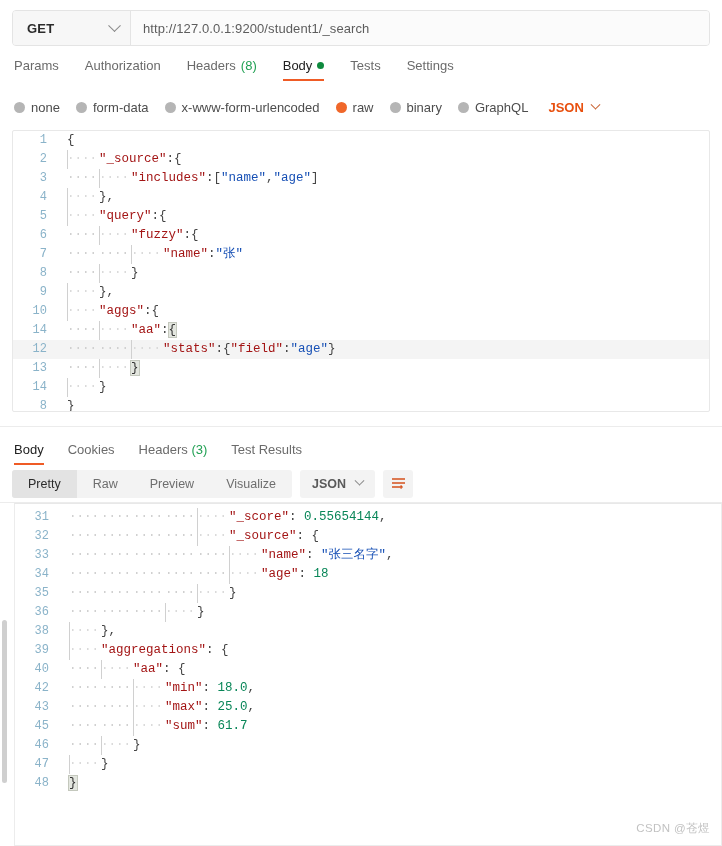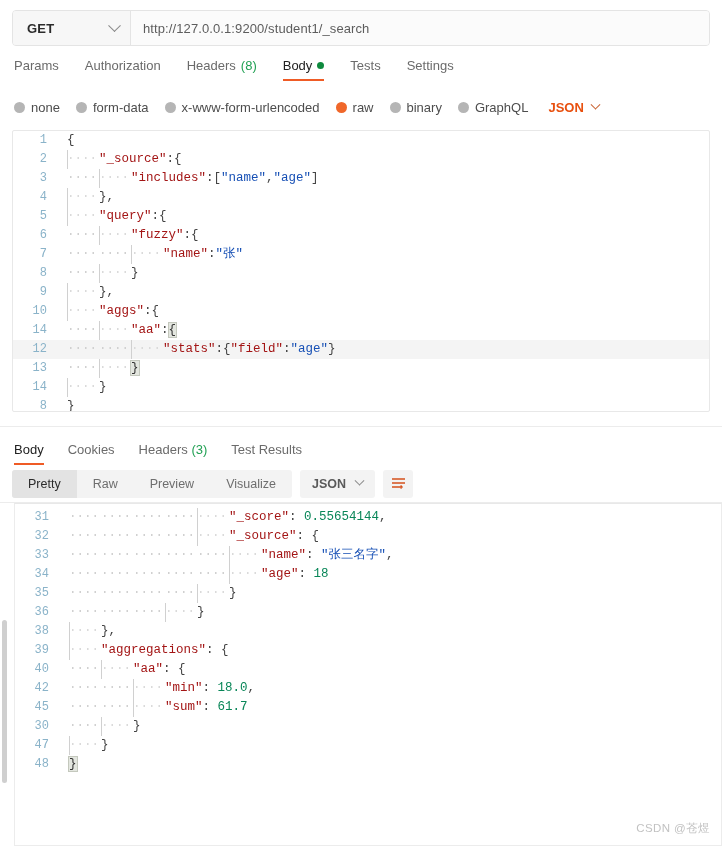--- a/index.html
+++ b/index.html
@@ -437,22 +437,23 @@
           <div class="code-line"><span class="ln">31</span><span class="code-txt"><span class="ig dots" style="width: 32px;">····</span><span class="ig dots" style="width: 32px;">····</span><span class="ig dots" style="width: 32px;">····</span><span class="ig dots" style="width: 32px;">····</span><span class="ig bar" style="width: 32px;">····</span><span class="k">"_score"</span><span class="p">: </span><span class="n">0.55654144</span><span class="p">,</span></span></div>
           <div class="code-line"><span class="ln">32</span><span class="code-txt"><span class="ig dots" style="width: 32px;">····</span><span class="ig dots" style="width: 32px;">····</span><span class="ig dots" style="width: 32px;">····</span><span class="ig dots" style="width: 32px;">····</span><span class="ig bar" style="width: 32px;">····</span><span class="k">"_source"</span><span class="p">: {</span></span></div>
           <div class="code-line"><span class="ln">33</span><span class="code-txt"><span class="ig dots" style="width: 32px;">····</span><span class="ig dots" style="width: 32px;">····</span><span class="ig dots" style="width: 32px;">····</span><span class="ig dots" style="width: 32px;">····</span><span class="ig dots" style="width: 32px;">····</span><span class="ig bar" style="width: 32px;">····</span><span class="k">"name"</span><span class="p">: </span><span class="s">"张三名字"</span><span class="p">,</span></span></div>
           <div class="code-line"><span class="ln">34</span><span class="code-txt"><span class="ig dots" style="width: 32px;">····</span><span class="ig dots" style="width: 32px;">····</span><span class="ig dots" style="width: 32px;">····</span><span class="ig dots" style="width: 32px;">····</span><span class="ig dots" style="width: 32px;">····</span><span class="ig bar" style="width: 32px;">····</span><span class="k">"age"</span><span class="p">: </span><span class="n">18</span></span></div>
           <div class="code-line"><span class="ln">35</span><span class="code-txt"><span class="ig dots" style="width: 32px;">····</span><span class="ig dots" style="width: 32px;">····</span><span class="ig dots" style="width: 32px;">····</span><span class="ig dots" style="width: 32px;">····</span><span class="ig bar" style="width: 32px;">····</span><span class="p">}</span></span></div>
           <div class="code-line"><span class="ln">36</span><span class="code-txt"><span class="ig dots" style="width: 32px;">····</span><span class="ig dots" style="width: 32px;">····</span><span class="ig dots" style="width: 32px;">····</span><span class="ig bar" style="width: 32px;">····</span><span class="p">}</span></span></div>
           <div class="code-line"><span class="ln">38</span><span class="code-txt"><span class="ig bar" style="width: 32px;">····</span><span class="p">},</span></span></div>
           <div class="code-line"><span class="ln">39</span><span class="code-txt"><span class="ig bar" style="width: 32px;">····</span><span class="k">"aggregations"</span><span class="p">: {</span></span></div>
           <div class="code-line"><span class="ln">40</span><span class="code-txt"><span class="ig dots" style="width: 32px;">····</span><span class="ig bar" style="width: 32px;">····</span><span class="k">"aa"</span><span class="p">: {</span></span></div>
           <div class="code-line"><span class="ln">42</span><span class="code-txt"><span class="ig dots" style="width: 32px;">····</span><span class="ig dots" style="width: 32px;">····</span><span class="ig bar" style="width: 32px;">····</span><span class="k">"min"</span><span class="p">: </span><span class="n">18.0</span><span class="p">,</span></span></div>
+          <div class="code-line"><span class="ln">43</span><span class="code-txt"><span class="ig dots" style="width: 32px;">····</span><span class="ig dots" style="width: 32px;">····</span><span class="ig bar" style="width: 32px;">····</span><span class="k">"max"</span><span class="p">: </span><span class="n">25.0</span><span class="p">,</span></span></div>
           <div class="code-line"><span class="ln">45</span><span class="code-txt"><span class="ig dots" style="width: 32px;">····</span><span class="ig dots" style="width: 32px;">····</span><span class="ig bar" style="width: 32px;">····</span><span class="k">"sum"</span><span class="p">: </span><span class="n">61.7</span></span></div>
-          <div class="code-line"><span class="ln">30</span><span class="code-txt"><span class="ig dots" style="width: 32px;">····</span><span class="ig bar" style="width: 32px;">····</span><span class="p">}</span></span></div>
+          <div class="code-line"><span class="ln">46</span><span class="code-txt"><span class="ig dots" style="width: 32px;">····</span><span class="ig bar" style="width: 32px;">····</span><span class="p">}</span></span></div>
           <div class="code-line"><span class="ln">47</span><span class="code-txt"><span class="ig bar" style="width: 32px;">····</span><span class="p">}</span></span></div>
           <div class="code-line"><span class="ln">48</span><span class="code-txt"><span class="bk">}</span></span></div>
         </div>
       <div class="bottom-rule"></div>
       <div class="watermark">CSDN @苍煜</div>
     </div>
   </div>
 </div>
 
 </body></html>

